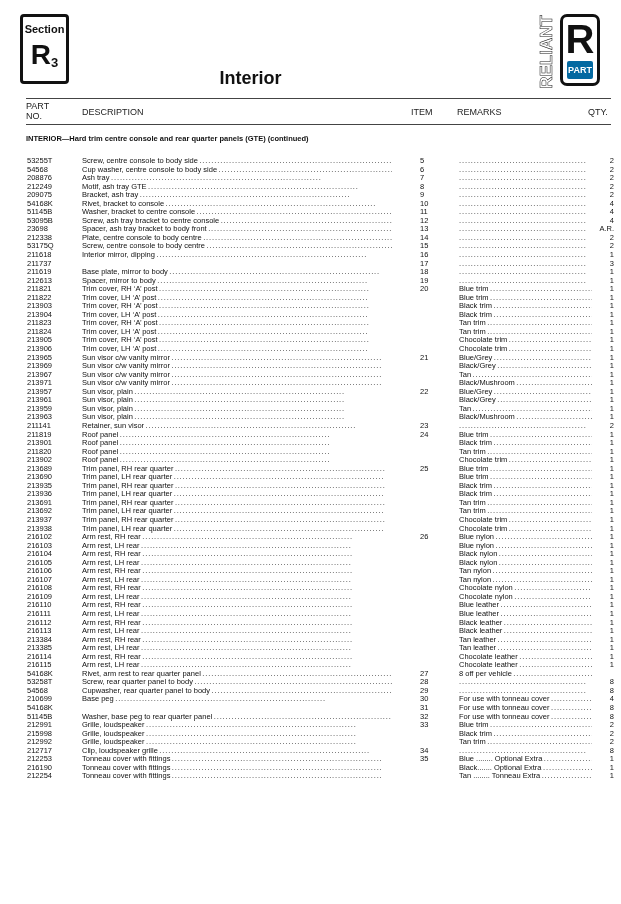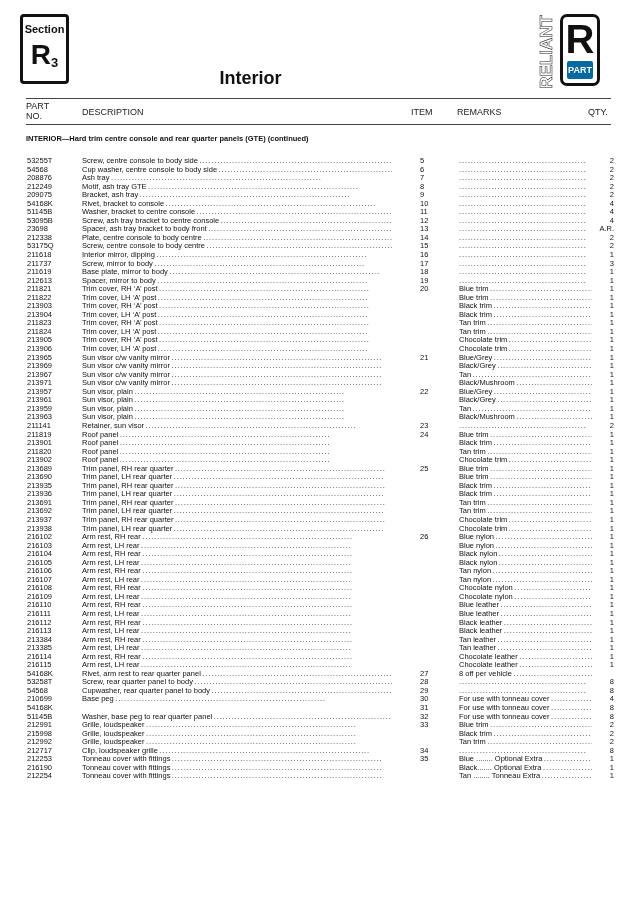--- a/index.html
+++ b/index.html
@@ -162,21 +162,20 @@
     </div>
     <div class="row">
       <span class="pn">211618</span>
       <span class="desc">Interior mirror, dipping</span>
       <span class="item">16</span>
       <span class="rem"></span>
       <span class="qty">1</span>
     </div>
     <div class="row">
       <span class="pn">211737</span>
-      <span class="desc">Screw, mirror to body</span>
       <span class="item">17</span>
       <span class="rem"></span>
       <span class="qty">3</span>
     </div>
     <div class="row">
       <span class="pn">211619</span>
       <span class="desc">Base plate, mirror to body</span>
       <span class="item">18</span>
       <span class="rem"></span>
       <span class="qty">1</span>

